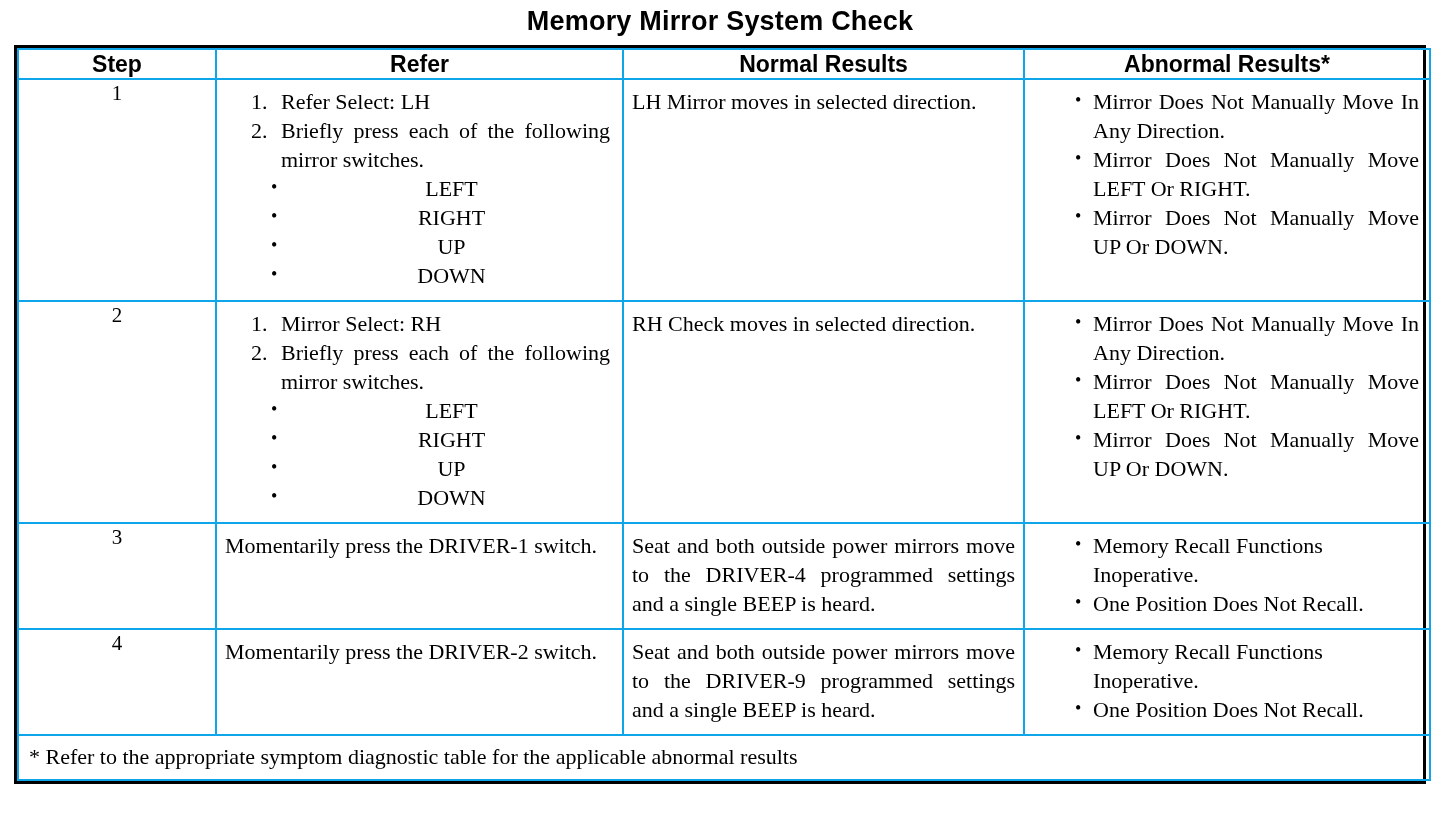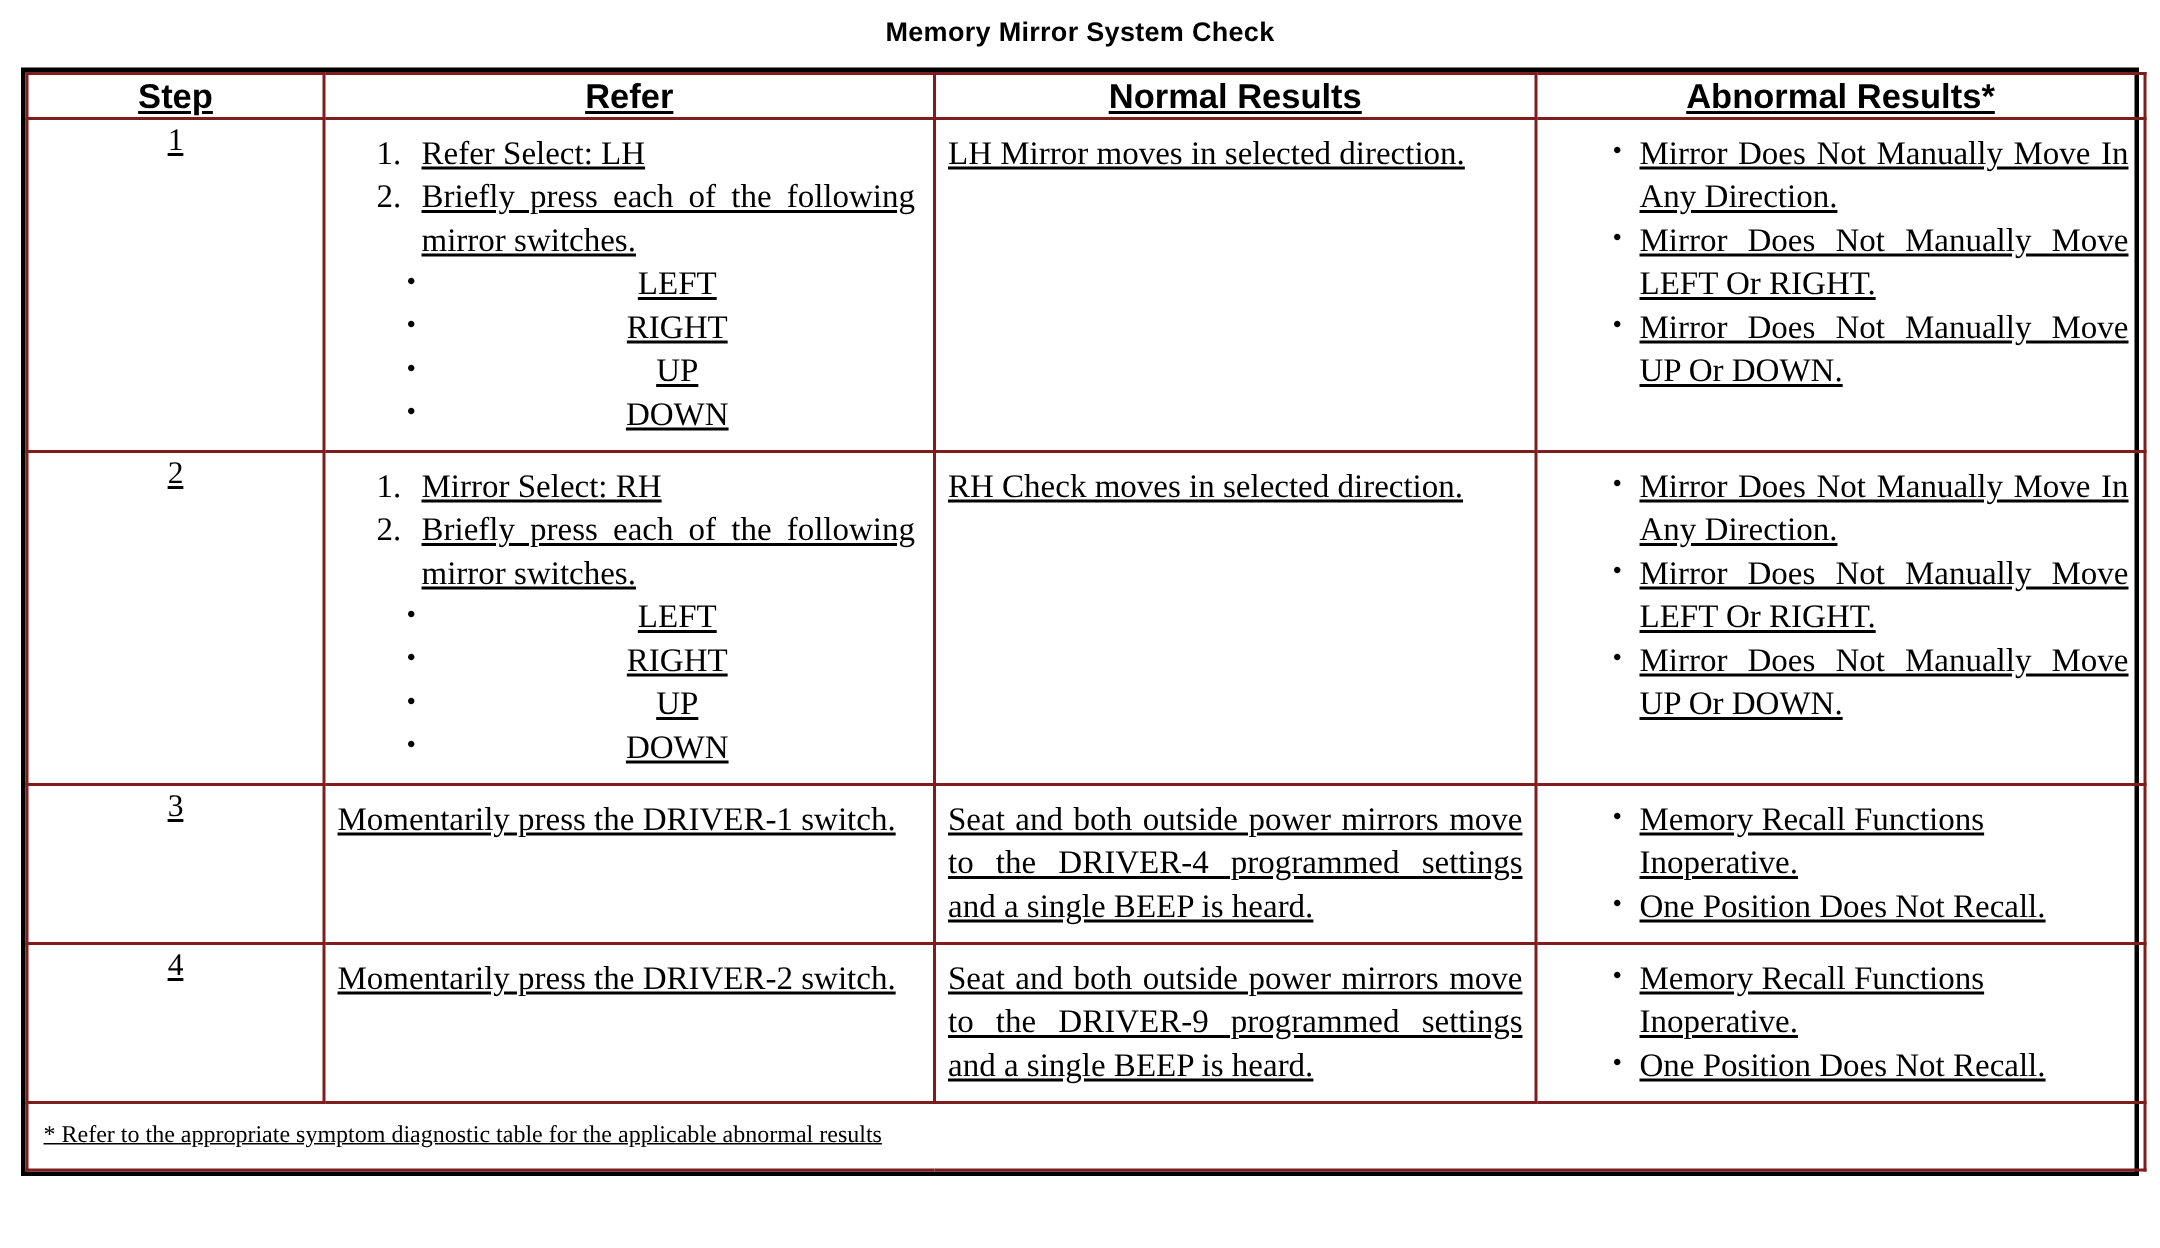--- a/index.html
+++ b/index.html
@@ -20,21 +20,21 @@
     position: relative;
     width: 1440px;
     height: 832px;
     box-sizing: border-box;
   }
 
   .doc-title {
     text-align: center;
     font-family: "Liberation Sans", "DejaVu Sans", sans-serif;
     font-weight: bold;
-    font-size: 18px;
+    font-size: 27px;
     letter-spacing: 0.2px;
     line-height: 34px;
     padding-top: 4px;
     margin: 0 0 7px 0;
   }
 
   .table-wrap {
     margin: 0 14px;
     border: 3px solid #000;
     box-sizing: border-box;
@@ -46,24 +46,23 @@
     table-layout: fixed;
   }
 
   table.check-table col.c-step   { width: 198px; }
   table.check-table col.c-action { width: 407px; }
   table.check-table col.c-normal { width: 401px; }
   table.check-table col.c-abnorm { width: 406px; }
 
   table.check-table th,
   table.check-table td {
-    border: 2px solid #7f1d1d;
+    border: 2px solid #0ea5e9;
     vertical-align: top;
     padding: 0;
-    text-decoration: underline;
   }
 
   thead th {
     font-family: "Liberation Sans", "DejaVu Sans", sans-serif;
     font-weight: bold;
     font-size: 23px;
     line-height: 28px;
     text-align: center;
     padding: 6px 4px 8px 4px;
     border-bottom-width: 3px;
@@ -148,21 +147,21 @@
     text-justify: inter-word;
   }
 
   td.footnote-cell {
     border-top-width: 3px;
     border-left: none;
     border-right: none;
     border-bottom: none;
   }
   .footnote-text {
-    font-size: 16px;
+    font-size: 22px;
     line-height: 30px;
     padding: 6px 10px 7px 10px;
     text-align: justify;
     text-justify: inter-word;
   }
 </style>
 </head>
 <body>
 
 <div class="page">

